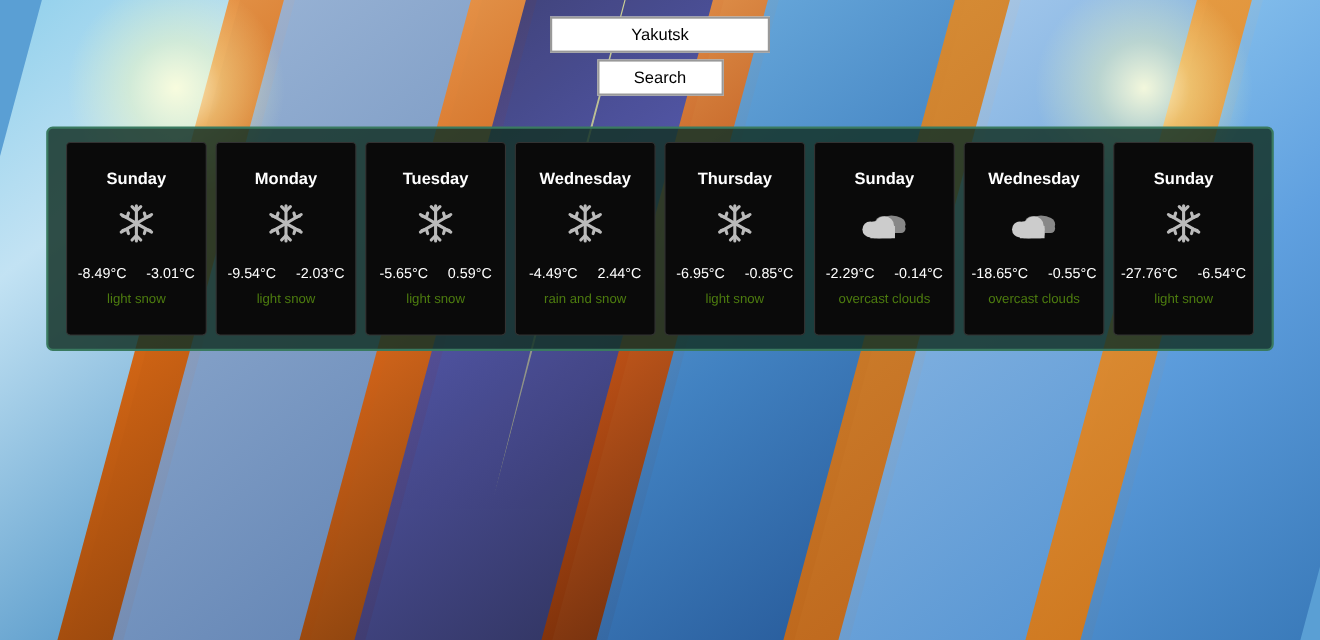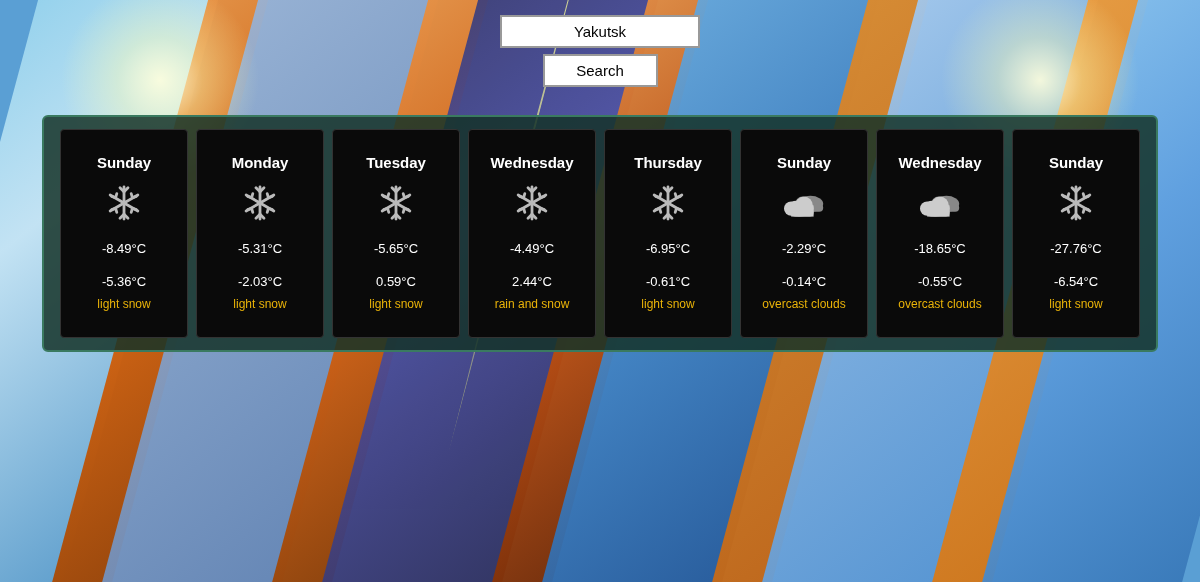--- a/index.html
+++ b/index.html
@@ -134,39 +134,39 @@
     }
 
     .weather-icon {
       font-size: 36px;
       line-height: 1;
       text-align: center;
     }
 
     .temps {
       display: flex;
-      flex-direction: column;
+      flex-direction: row;
       align-items: center;
       gap: 18px;
       text-align: center;
     }
 
     .temp-high {
       font-size: 13px;
       color: white;
     }
 
     .temp-low {
       font-size: 13px;
       color: white;
     }
 
     .condition {
       font-size: 12px;
-      color: #eab308;
+      color: #4d7c0f;
       text-align: center;
       line-height: 1.3;
     }
 
     
     .snow-svg, .cloud-svg {
       width: 48px;
       height: 48px;
     }
   </style>
@@ -230,21 +230,21 @@
 
       <line x1="40.5" y1="23.3" x2="45.5" y2="21.8"></line>
       <line x1="40.5" y1="23.3" x2="39" y2="18.3"></line>
 
       <line x1="19.5" y1="36.7" x2="14.5" y2="38.2"></line>
       <line x1="19.5" y1="36.7" x2="21" y2="41.7"></line>
     </g>
   </svg></div>
     <div class="temps">
       <div class="temp-high">-8.49°C</div>
-      <div class="temp-low">-5.36°C</div>
+      <div class="temp-low">-3.01°C</div>
     </div>
     <div class="condition">light snow</div>
   </div>
       <div class="weather-card">
     <div class="day-label">Monday</div>
     <div class="weather-icon"><svg class="snow-svg" viewBox="0 0 60 60" xmlns="http://www.w3.org/2000/svg">
 
     <g stroke="#bbb" stroke-width="3.5" stroke-linecap="round">
 
       <circle cx="30" cy="30" r="3" fill="#bbb" stroke="none"></circle>
@@ -269,21 +269,21 @@
       <line x1="40.5" y1="36.7" x2="39" y2="41.7"></line>
 
       <line x1="40.5" y1="23.3" x2="45.5" y2="21.8"></line>
       <line x1="40.5" y1="23.3" x2="39" y2="18.3"></line>
 
       <line x1="19.5" y1="36.7" x2="14.5" y2="38.2"></line>
       <line x1="19.5" y1="36.7" x2="21" y2="41.7"></line>
     </g>
   </svg></div>
     <div class="temps">
-      <div class="temp-high">-5.31°C</div>
+      <div class="temp-high">-9.54°C</div>
       <div class="temp-low">-2.03°C</div>
     </div>
     <div class="condition">light snow</div>
   </div>
       <div class="weather-card">
     <div class="day-label">Tuesday</div>
     <div class="weather-icon"><svg class="snow-svg" viewBox="0 0 60 60" xmlns="http://www.w3.org/2000/svg">
 
     <g stroke="#bbb" stroke-width="3.5" stroke-linecap="round">
 
@@ -390,21 +390,21 @@
 
       <line x1="40.5" y1="23.3" x2="45.5" y2="21.8"></line>
       <line x1="40.5" y1="23.3" x2="39" y2="18.3"></line>
 
       <line x1="19.5" y1="36.7" x2="14.5" y2="38.2"></line>
       <line x1="19.5" y1="36.7" x2="21" y2="41.7"></line>
     </g>
   </svg></div>
     <div class="temps">
       <div class="temp-high">-6.95°C</div>
-      <div class="temp-low">-0.61°C</div>
+      <div class="temp-low">-0.85°C</div>
     </div>
     <div class="condition">light snow</div>
   </div>
       <div class="weather-card">
     <div class="day-label">Sunday</div>
     <div class="weather-icon"><svg class="cloud-svg" viewBox="0 0 60 50" xmlns="http://www.w3.org/2000/svg">
 
     <ellipse cx="38" cy="26" rx="16" ry="10" fill="#888"></ellipse>
     <circle cx="28" cy="26" r="9" fill="#888"></circle>
     <rect x="28" y="26" width="26" height="10" fill="#888" rx="5"></rect>

